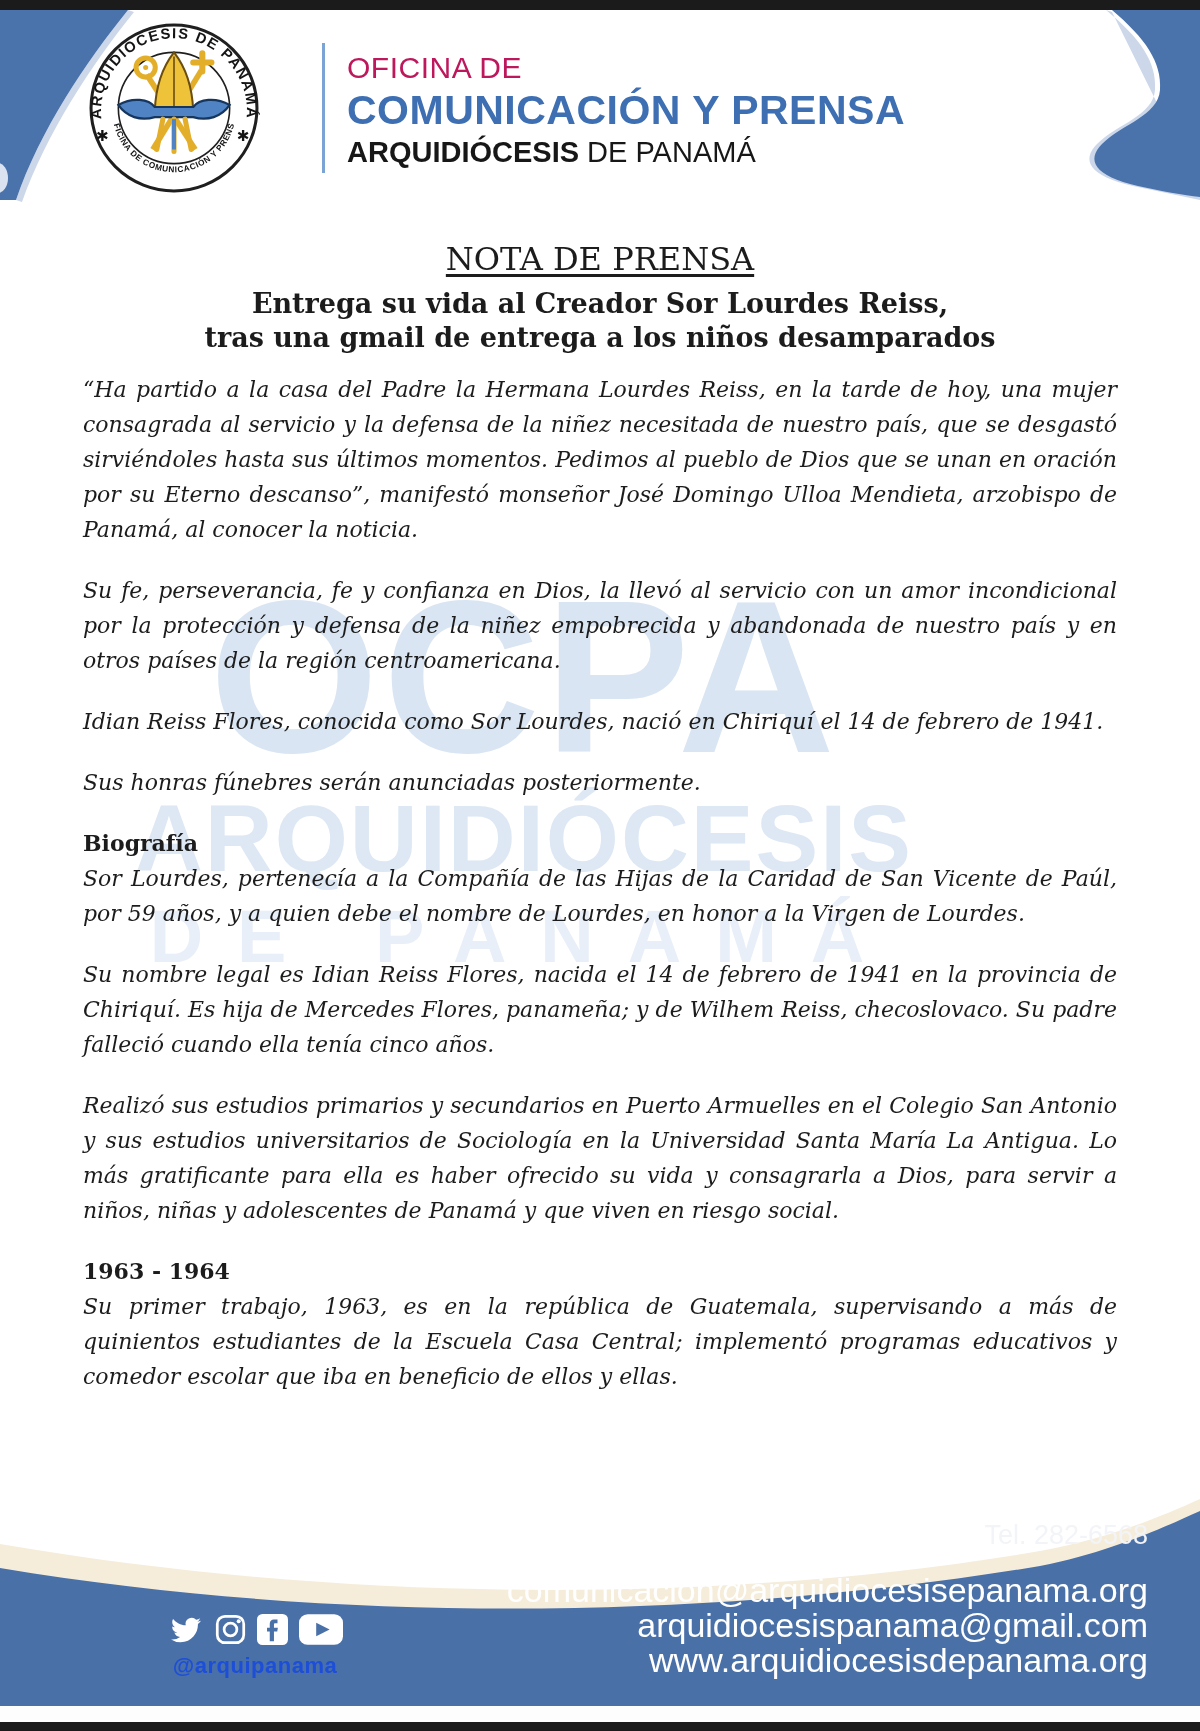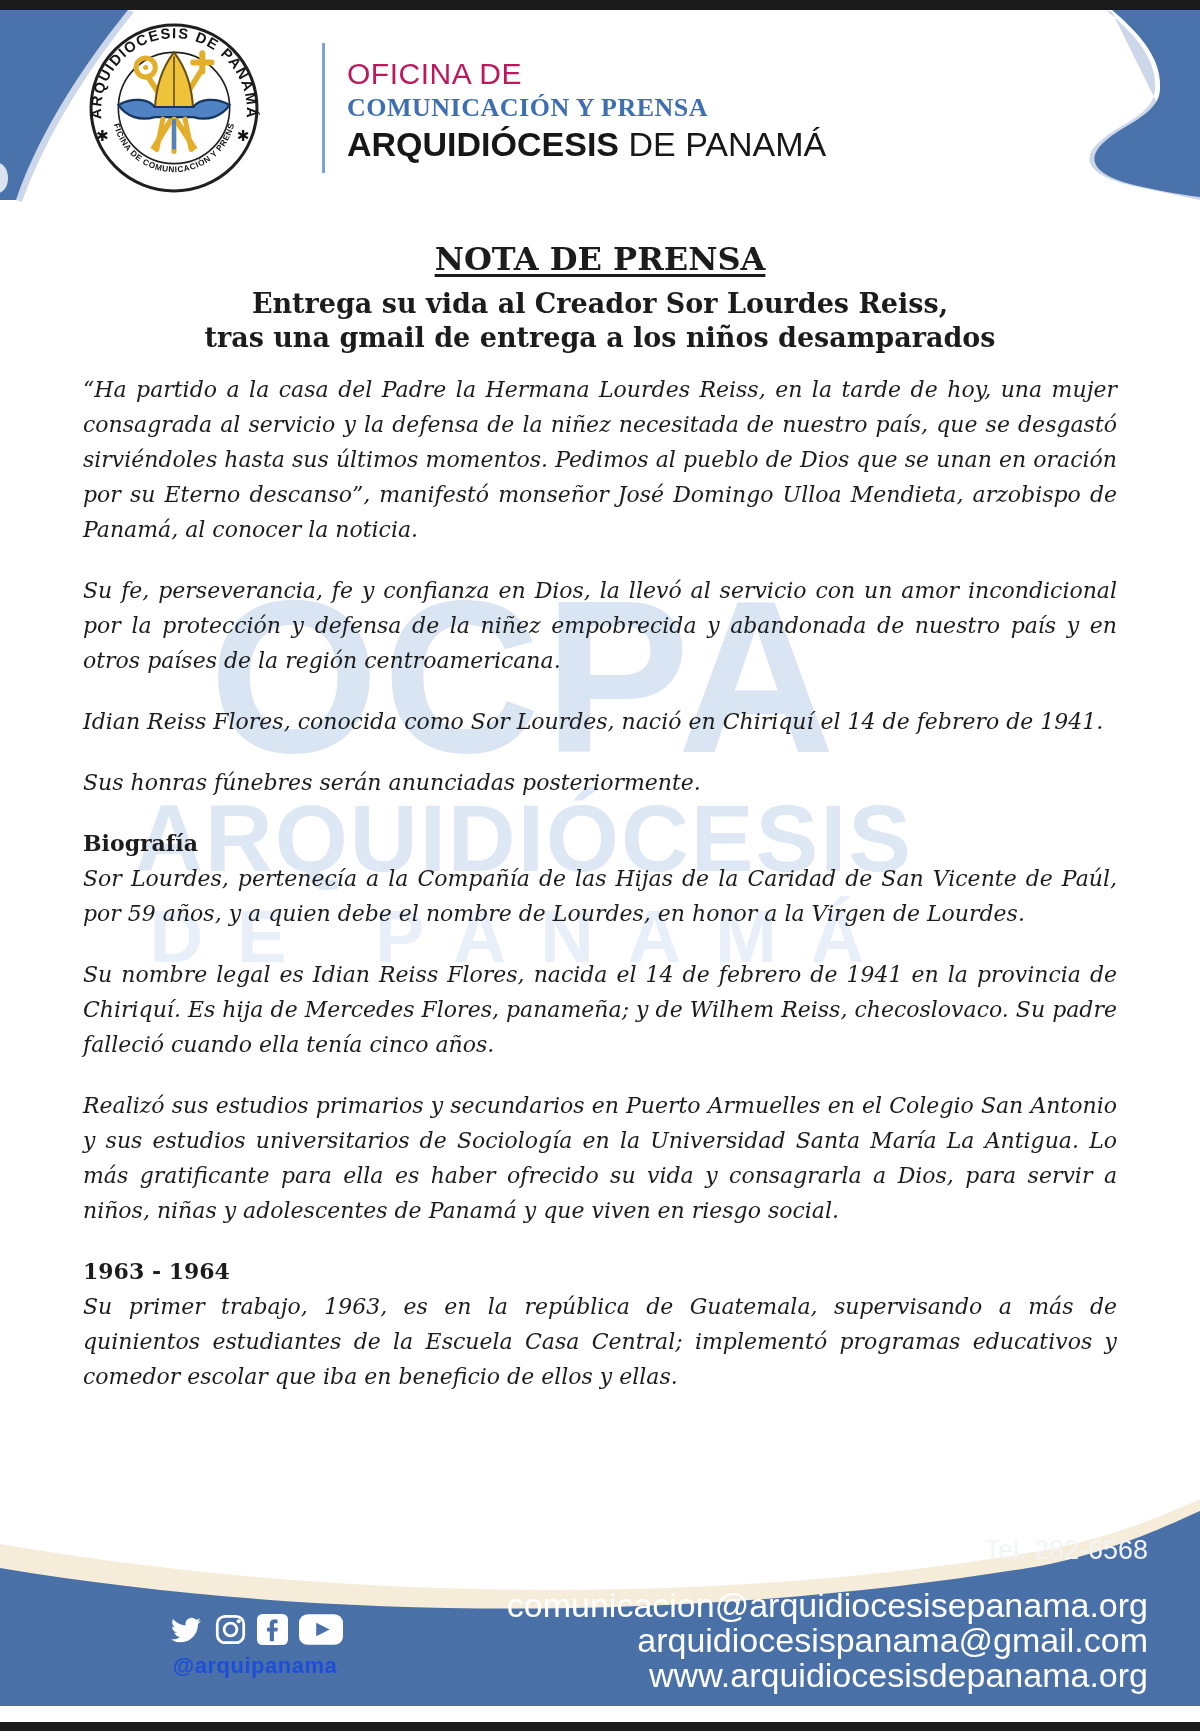--- a/index.html
+++ b/index.html
@@ -17,44 +17,44 @@
   
   .corner-left  { position:absolute; top:10px; left:0; z-index:1; }
   .corner-right { position:absolute; top:10px; right:0; z-index:1; }
 
   
   .header { position:absolute; top:22px; left:88px; display:flex; align-items:center; z-index:2; }
   .logo-wrap { width:172px; height:172px; }
   .header-sep { width:3px; height:130px; background:#7ba3d4; margin-left:62px; margin-right:22px; }
   .header-text { padding-top:4px; }
   .ht-line1 { font-size:30px; color:#be185d; letter-spacing:0.5px; }
-  .ht-line2 { font-size:26px; font-weight:bold; color:#3d6fb2; letter-spacing:0.5px; margin-top:2px;font-family:Liberation Serif, serif; }
-  .ht-line3 { font-size:34px; color:#171717; margin-top:2px; }
+  .ht-line2 { font-size:41px; font-weight:bold; color:#3d6fb2; letter-spacing:0.5px; margin-top:2px; }
+  .ht-line3 { font-size:29px; color:#171717; margin-top:2px; }
   .ht-line3 .b { font-weight:bold; }
 
   
   .watermark { position:absolute; top:568px; left:0; width:1048px; text-align:center; z-index:0;
                font-family:"Liberation Sans", sans-serif; user-select:none; }
   .wm1 { font-size:218px; font-weight:bold; color:#d9e5f2; line-height:1.0; letter-spacing:4px; }
   .wm2 { font-size:94px;  font-weight:bold; color:#dde8f4; line-height:1.0; margin-top:6px; letter-spacing:2px; }
   .wm3 { font-size:74px;  font-weight:bold; color:#e8eff8; line-height:1.0; margin-top:14px; letter-spacing:34px; }
 
   
   .doc { position:relative; z-index:2; font-family:"DejaVu Serif", serif; color:#1c1c1c; }
   .title-block { position:absolute; top:240px; left:0; width:1200px; text-align:center; }
-  .doc-title { font-size:32px; font-weight:bold; text-decoration:underline; text-underline-offset:4px; }
+  .doc-title { font-size:32px; font-weight:normal; text-decoration:underline; text-underline-offset:4px; }
   .doc-sub  { font-size:27px; font-weight:bold; line-height:34px; margin-top:9px; }
 
   .article { position:absolute; top:372px; left:83px; width:1034px; }
   .article .p { font-size:22px; line-height:35px; text-align:justify; margin-bottom:26px;font-style:italic; }
   .article .h { font-size:22px; line-height:35px; font-weight:bold; margin-bottom:0; }
 
   
   .footer-svg { position:absolute; left:0; bottom:25px; z-index:3; }
-  .footer-contact { position:absolute; right:52px; bottom:38px; z-index:4; text-align:right; color:#ffffff; }
+  .footer-contact { position:absolute; right:52px; bottom:53px; z-index:4; text-align:right; color:#ffffff; }
   .fc-tel { font-size:27px; margin-bottom:22px; color:#f2f4f8; }
   .fc-line { font-size:34px; line-height:35px; }
   .social { position:absolute; left:150px; bottom:52px; z-index:4; width:210px; text-align:center; }
   .social-row { display:flex; align-items:center; gap:11px; justify-content:center; }
   .social-handle { margin-top:8px; color:#1d4ed8; font-size:22px; font-weight:bold; letter-spacing:0.5px; }
 </style>
 </head>
 <body>
 
 <div class="bar-top"></div>

